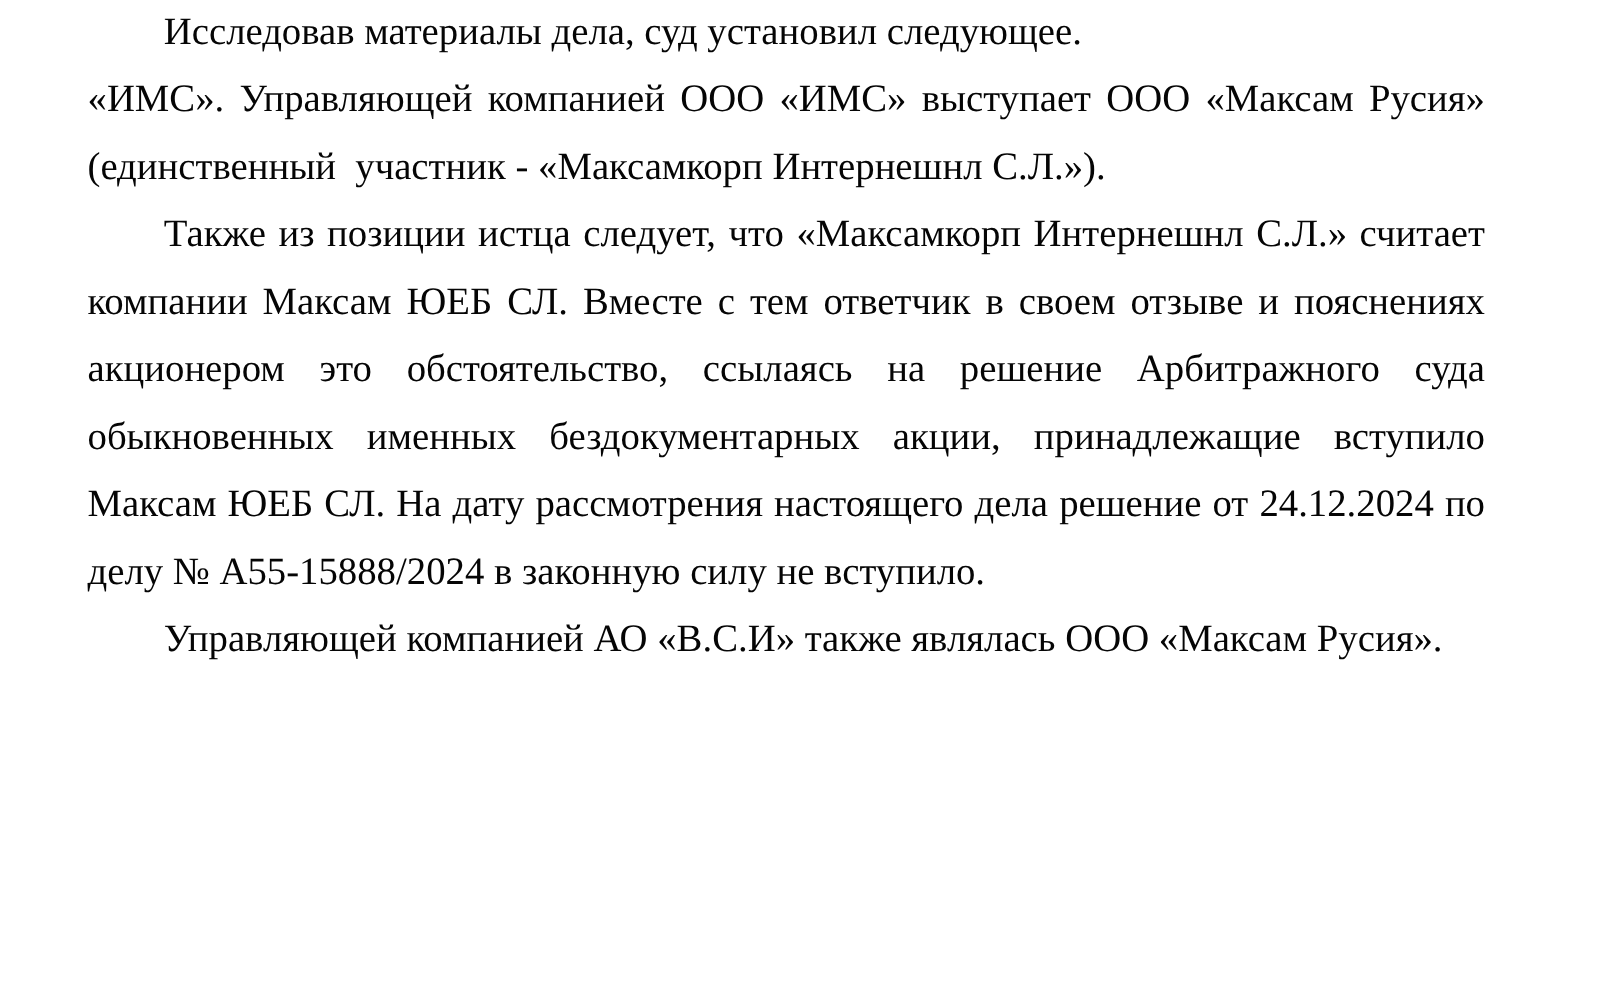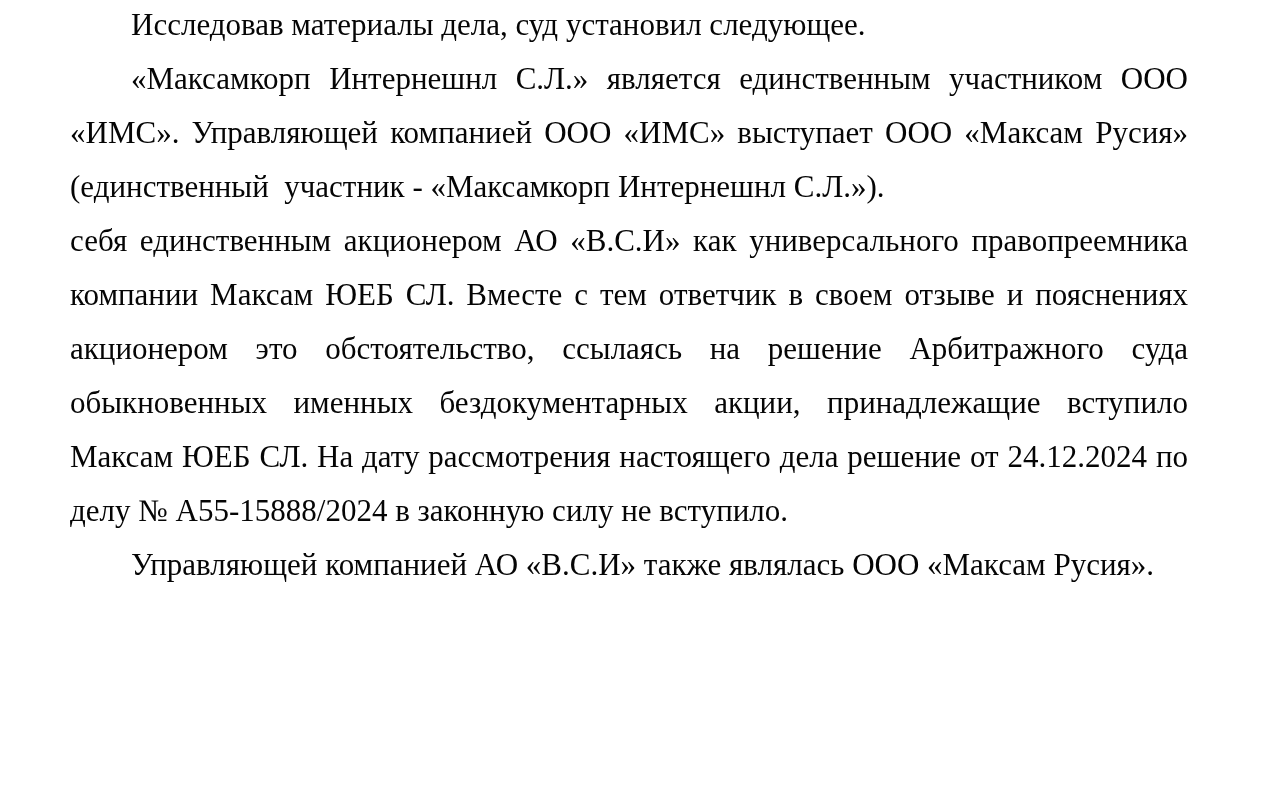--- a/index.html
+++ b/index.html
@@ -43,25 +43,24 @@
   }
 </style>
 </head>
 <body>
 
 <div class="page">
   <div class="text-block">
 
     <div class="line indent end">Исследовав материалы дела, суд установил следующее.</div>
 
-    <div class="line indent">«Максамкорп Интернешнл С.Л.» является единственным участником ООО</div>
     <div class="line">«ИМС». Управляющей компанией ООО «ИМС» выступает ООО «Максам Русия»</div>
     <div class="line end">(единственный&nbsp; участник - «Максамкорп Интернешнл С.Л.»).</div>
 
-    <div class="line">себя единственным акционером АО «В.С.И» как универсального правопреемника</div>
+    <div class="line indent">Также из позиции истца следует, что «Максамкорп Интернешнл С.Л.» считает</div>
     <div class="line">компании Максам ЮЕБ СЛ. Вместе с тем ответчик в своем отзыве и пояснениях</div>
     <div class="line">акционером это обстоятельство, ссылаясь на решение Арбитражного суда</div>
     <div class="line">обыкновенных именных бездокументарных акции, принадлежащие вступило</div>
     <div class="line">Максам ЮЕБ СЛ. На дату рассмотрения настоящего дела решение от 24.12.2024 по</div>
     <div class="line end">делу № А55-15888/2024 в законную силу не вступило.</div>
 
     <div class="line indent end">Управляющей компанией АО «В.С.И» также являлась ООО «Максам Русия».</div>
 
   </div>
 </div>

